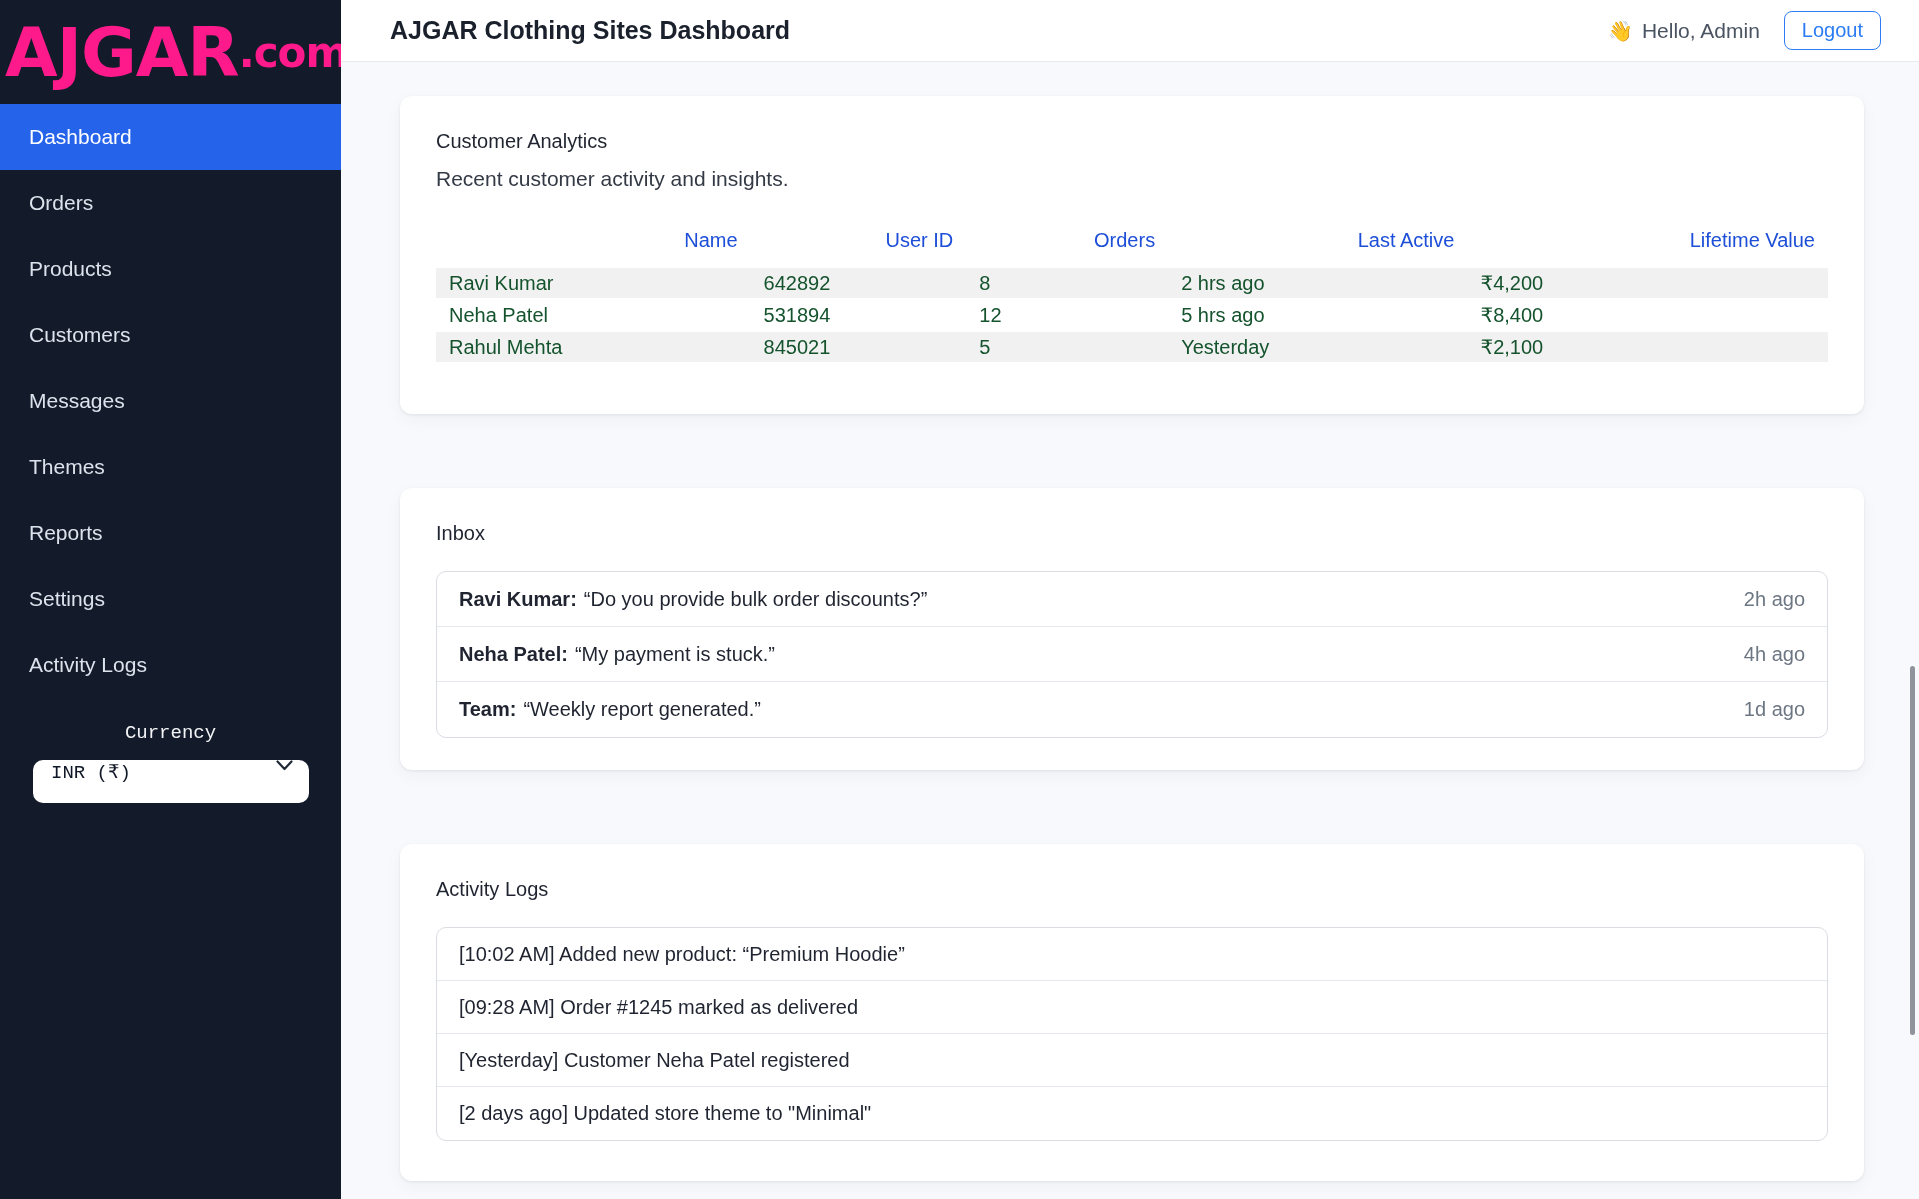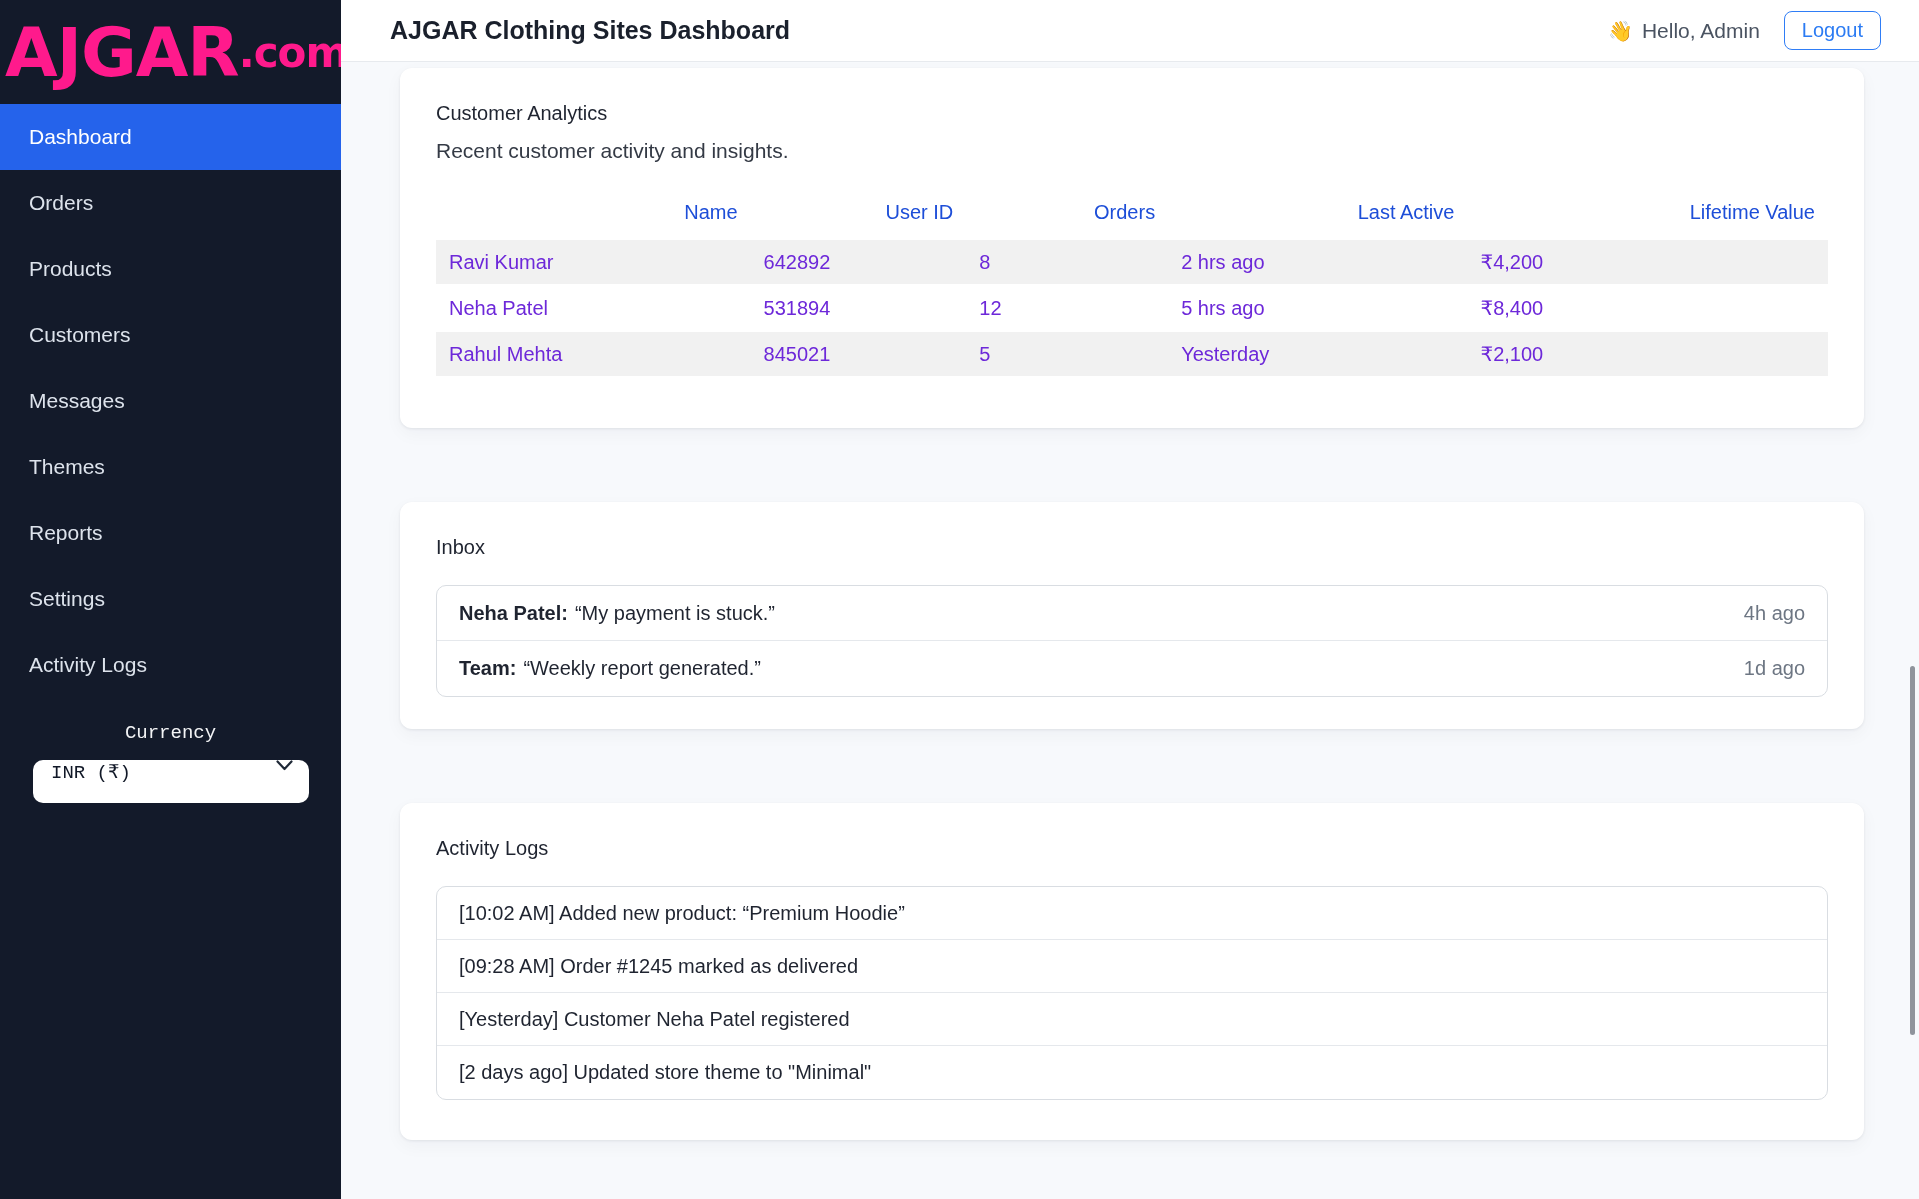--- a/index.html
+++ b/index.html
@@ -50,21 +50,21 @@
     background: #ffffff;
     border-radius: 10px;
     display: flex; align-items: flex-start; justify-content: space-between;
     padding: 0 16px 0 18px;
     font-size: 19px;
     color: #111827;
     cursor: pointer;
   }
 
   
-  .right-col { flex: 1; display: flex; flex-direction: column; height: 1199px; }
+  .right-col { flex: 1; display: flex; flex-direction: column; height: 1199px; gap: 28px; }
 
   .topbar {
     height: 62px; min-height: 62px;
     background: #ffffff;
     border-bottom: 1px solid #e7eaee;
     display: flex; align-items: center;
     padding: 0 38px 0 49px;
   }
   .topbar-title { font-size: 25px; font-weight: bold; color: #1a202c; }
   .topbar-right { margin-left: auto; display: flex; align-items: center; gap: 24px; }
@@ -105,22 +105,22 @@
     table-layout: fixed;
     font-size: 20px;
   }
   table.analytics th {
     text-align: right;
     font-weight: normal;
     color: #1d4ed8;
     padding: 10px 13px 16px 13px;
   }
   table.analytics td {
-    padding: 10px 13px;
-    color: #6d28d9;
+    padding: 3px 13px;
+    color: #14532d;
   }
   table.analytics tbody tr { border-bottom: 2px solid #ffffff; }
   table.analytics tbody tr:nth-child(odd) { background: #f1f1f1; }
 
   
   .list-box {
     margin-top: 26px;
     border: 1px solid #d9dde2;
     border-radius: 10px;
     overflow: hidden;
@@ -239,20 +239,25 @@
             <td>₹2,100</td>
           </tr>
         </tbody>
       </table>
     </section>
 
     <section class="card inbox-card">
       <h2 class="card-title">Inbox</h2>
       <div class="list-box">
         <div class="list-row">
+          <span class="msg-sender">Ravi Kumar:</span>
+          <span class="msg-text">“Do you provide bulk order discounts?”</span>
+          <span class="msg-time">2h ago</span>
+        </div>
+        <div class="list-row">
           <span class="msg-sender">Neha Patel:</span>
           <span class="msg-text">“My payment is stuck.”</span>
           <span class="msg-time">4h ago</span>
         </div>
         <div class="list-row">
           <span class="msg-sender">Team:</span>
           <span class="msg-text">“Weekly report generated.”</span>
           <span class="msg-time">1d ago</span>
         </div>
       </div>

